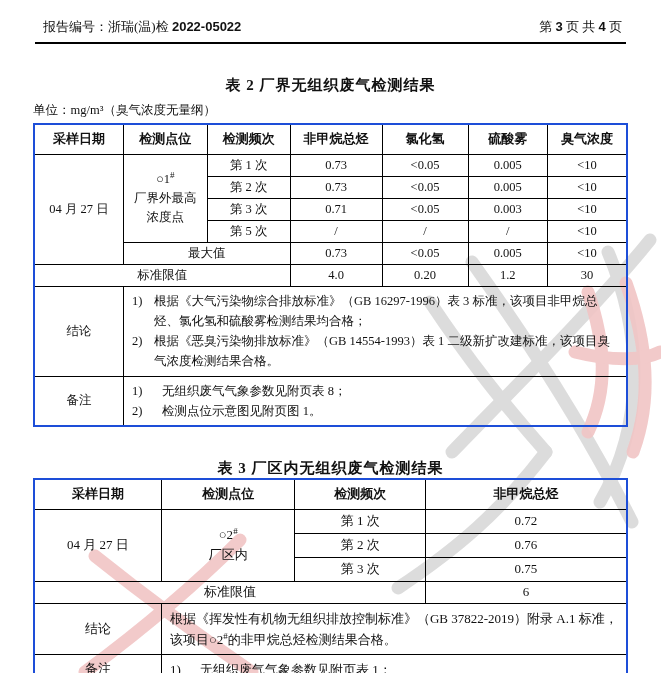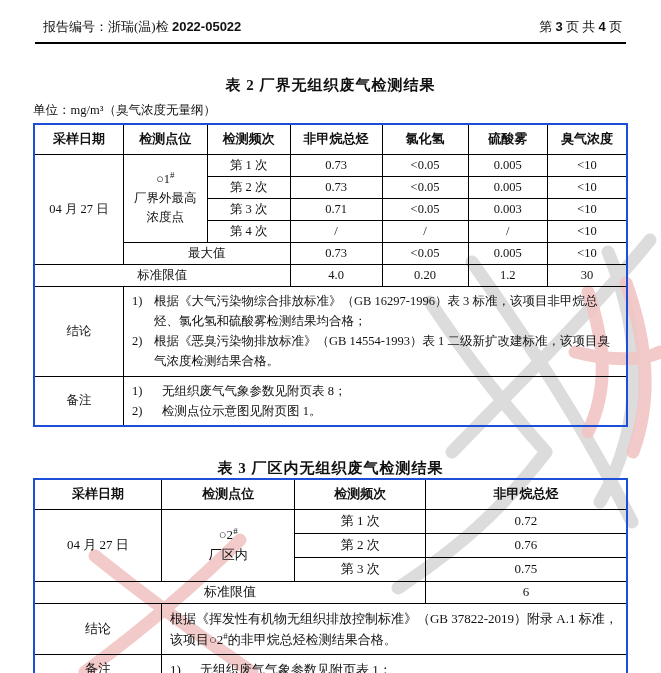--- a/index.html
+++ b/index.html
@@ -107,21 +107,21 @@
       <td>&lt;10</td>
     </tr>
     <tr class="r-data">
       <td>第 3 次</td>
       <td>0.71</td>
       <td>&lt;0.05</td>
       <td>0.003</td>
       <td>&lt;10</td>
     </tr>
     <tr class="r-data">
-      <td>第 4 次</td>
+      <td>第 5 次</td>
       <td>/</td>
       <td>/</td>
       <td>/</td>
       <td>&lt;10</td>
     </tr>
     <tr class="r-sum">
       <td colspan="2">最大值</td>
       <td>0.73</td>
       <td>&lt;0.05</td>
       <td>0.005</td>

